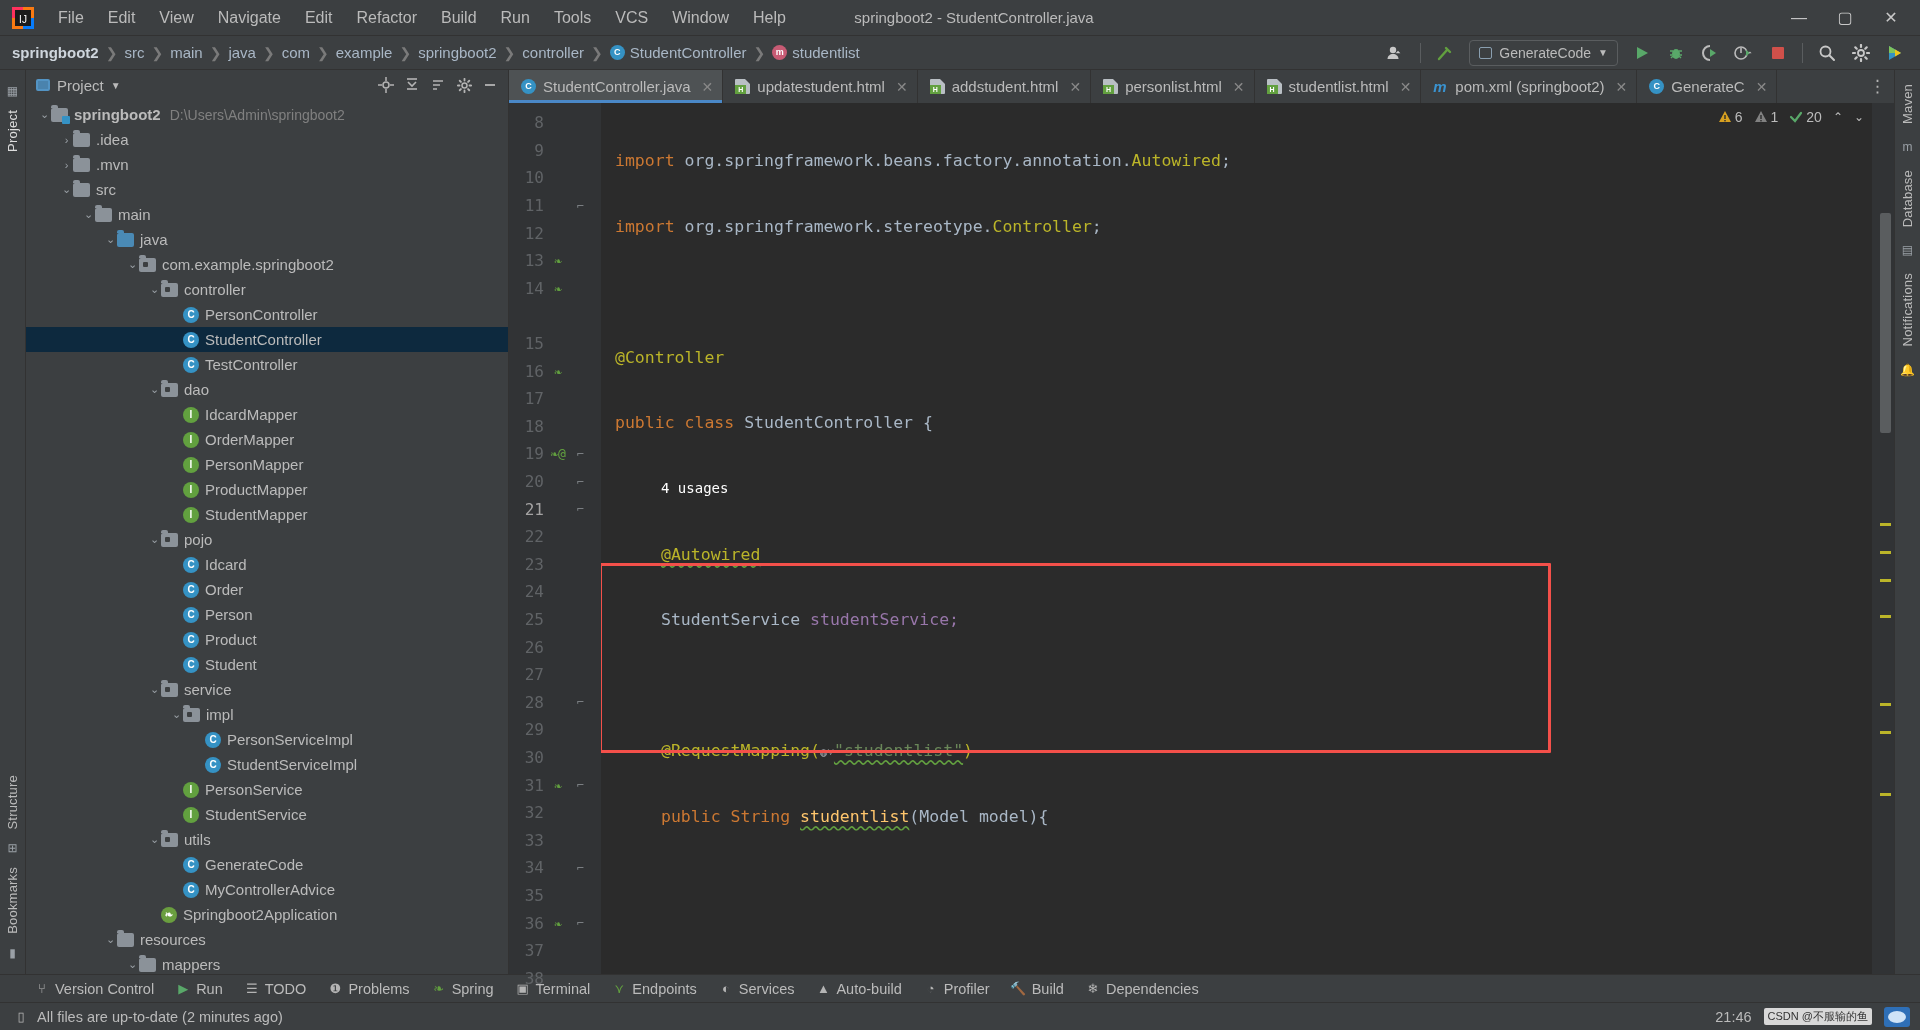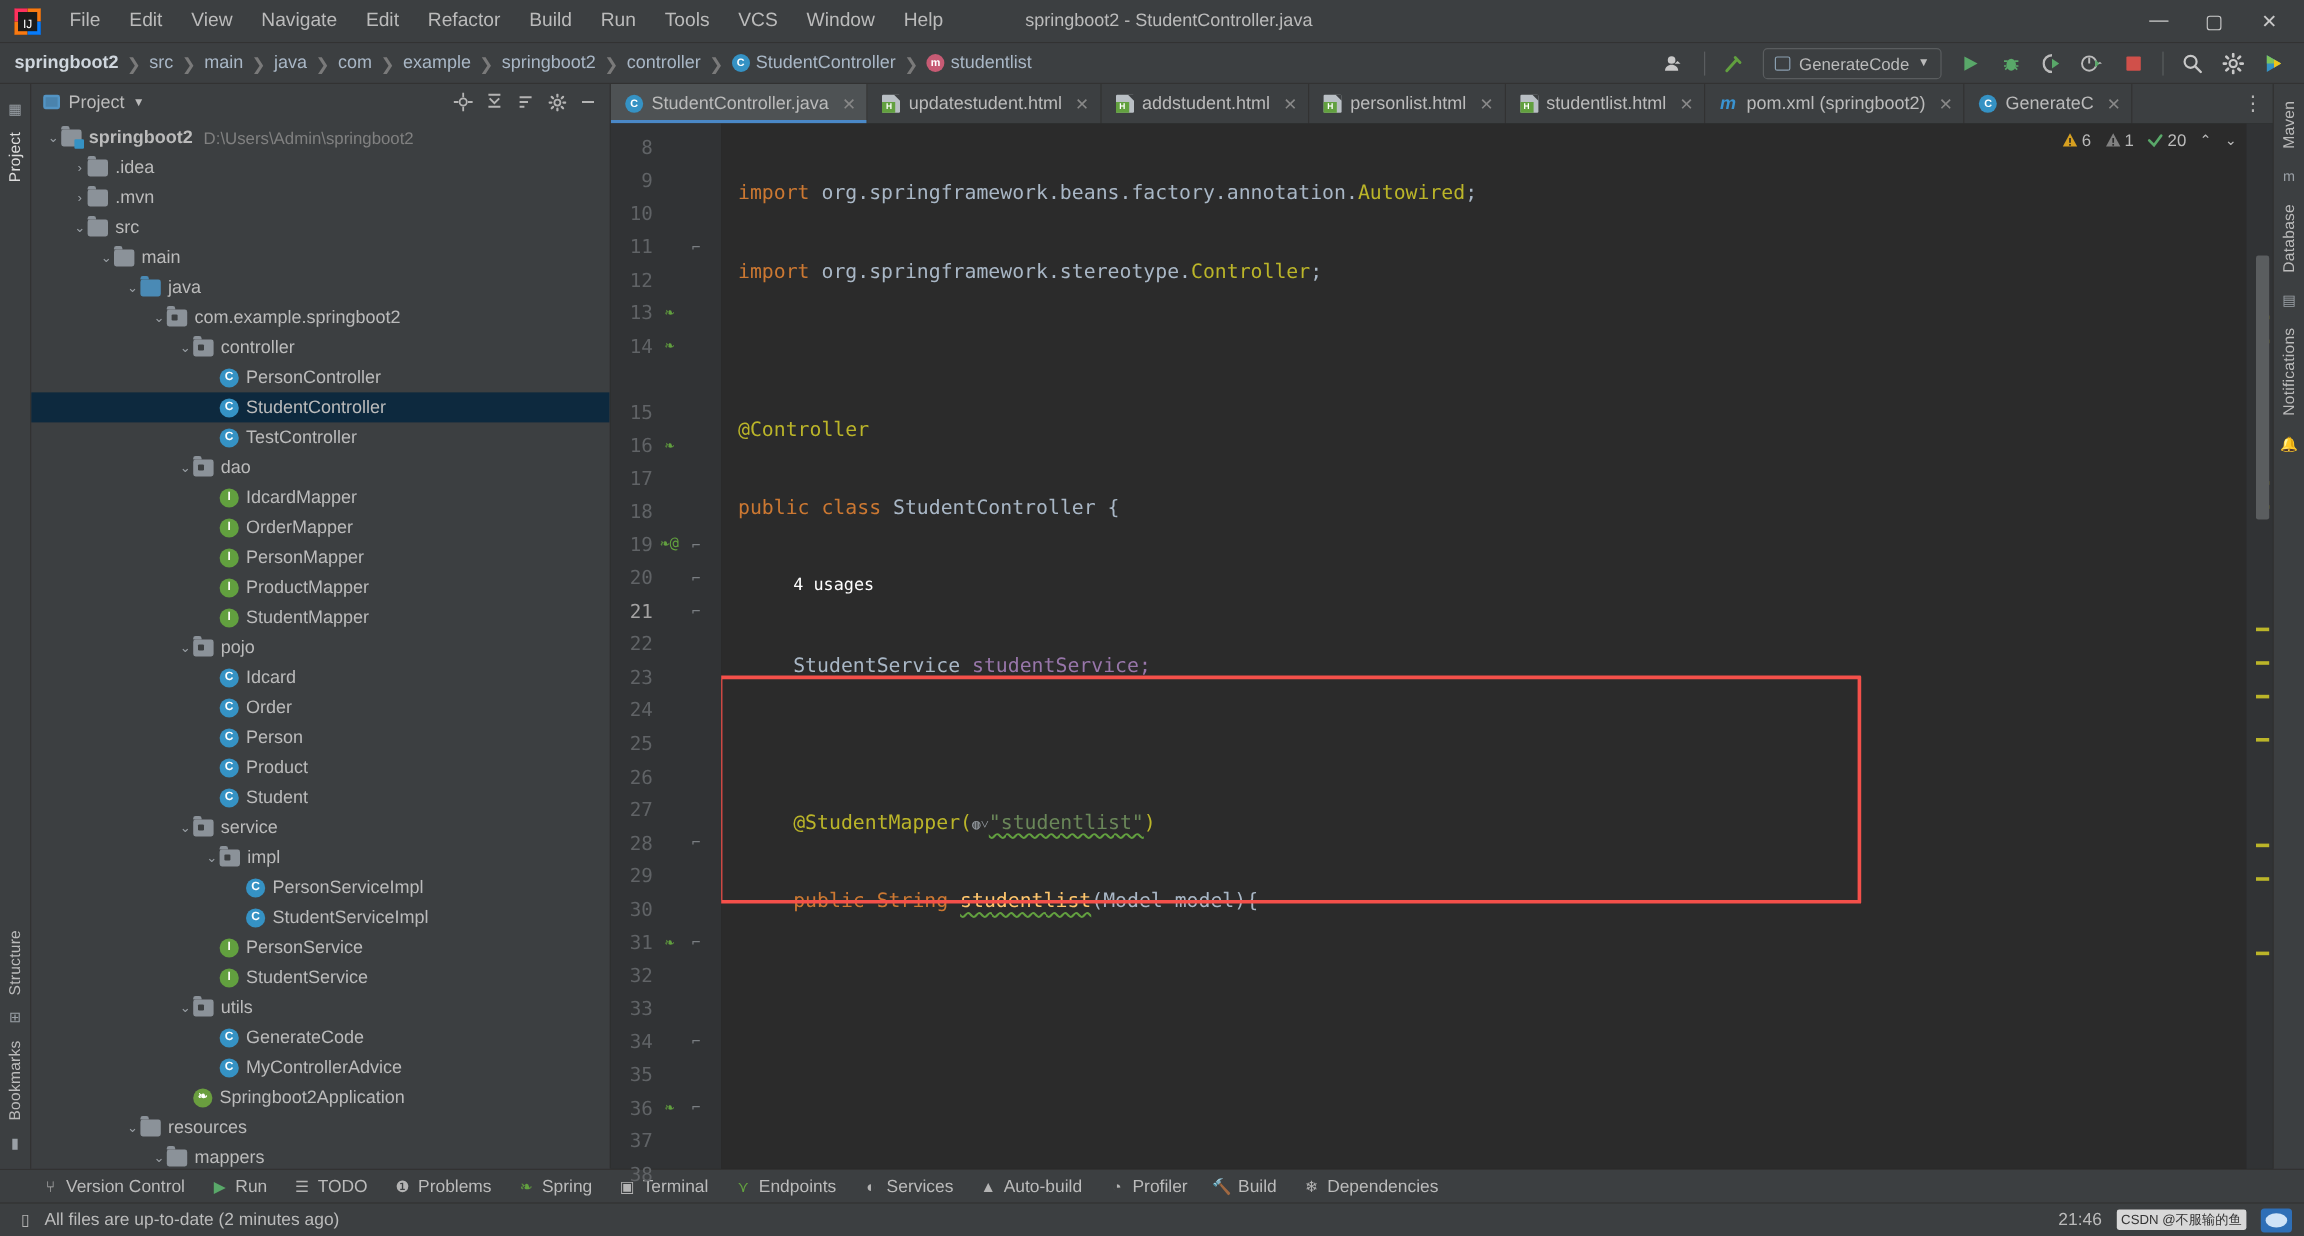--- a/index.html
+++ b/index.html
@@ -772,23 +772,24 @@
             </div>
         </div>
 
         <div class="code">
           <div class="cline"><span class="kw">import </span><span class="typ">org.springframework.beans.factory.annotation.</span><span class="yel">Autowired</span><span class="typ">;</span></div>
           <div class="cline"><span class="kw">import </span><span class="typ">org.springframework.stereotype.</span><span class="yel">Controller</span><span class="typ">;</span></div>
           <div class="cline"></div>
           <div class="cline"><span class="ann">@Controller</span></div>
           <div class="cline"><span class="kw">public class</span> <span class="cls">StudentController</span> <span>{</span></div>
           <div class="cline" style="padding-left:60px;color:#ffffff;font-size:14px;"><span>4 usages</span></div>
+          <div class="cline" style="padding-left:60px;"><span class="ann squig">@Autowired</span></div>
           <div class="cline" style="padding-left:60px;"><span class="typ">StudentService</span> <span class="fld">studentService;</span></div>
           <div class="cline"></div>
-          <div class="cline" style="padding-left:60px;"><span class="ann">@StudentMapper(</span><span class="inlay-globe">◍˅</span><span class="str squig">"studentlist"</span><span class="ann">)</span></div>
+          <div class="cline" style="padding-left:60px;"><span class="ann">@RequestMapping(</span><span class="inlay-globe">◍˅</span><span class="str squig">"studentlist"</span><span class="ann">)</span></div>
           <div class="cline" style="padding-left:60px;"><span class="kw">public String</span> <span class="mth squig">studentlist</span><span class="typ">(Model model){</span></div>
           
           
           
           
           
           
           
           
           

